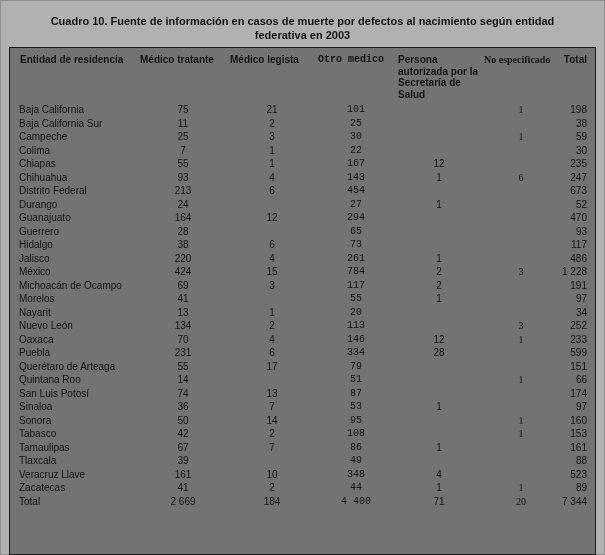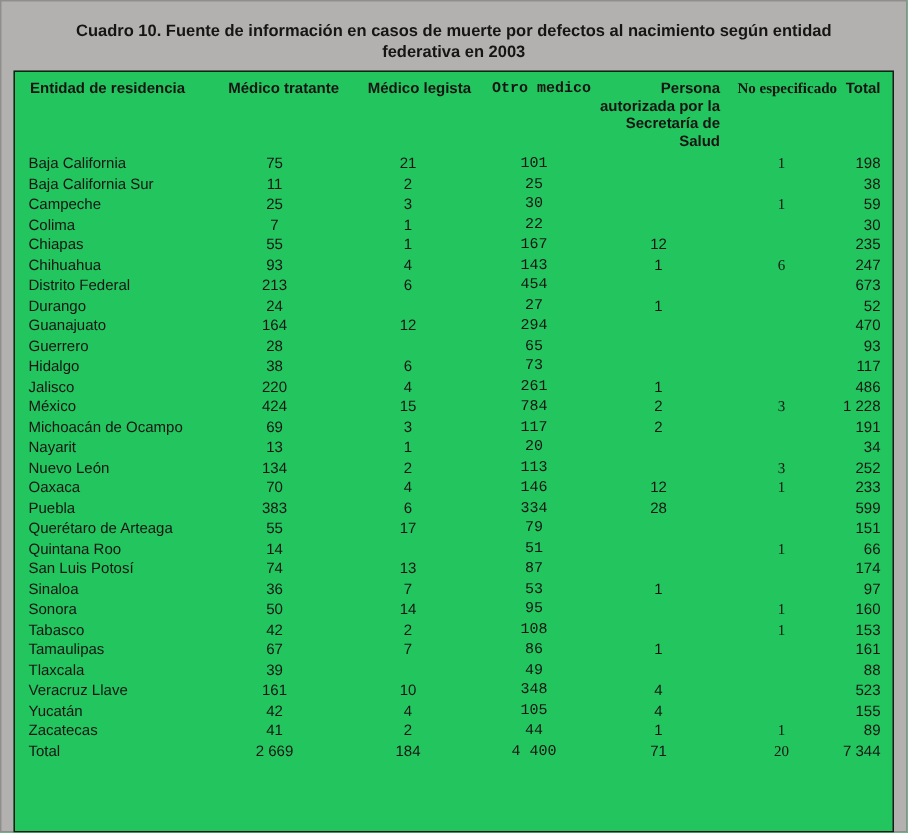--- a/index.html
+++ b/index.html
@@ -19,36 +19,36 @@
   .title {
     width: 556px;
     margin: 0 auto;
     text-align: center;
     font-weight: bold;
     font-size: 11px;
     line-height: 13.5px;
   }
   .panel {
     margin: 5px 8px 0;
-    background: #22c55e;
+    background: #737373;
     border: 1px solid #1b1a19;
     padding: 3px 8px 4px;
     height: 508px;
     overflow: hidden;
   }
   table {
     width: 100%;
     border-collapse: collapse;
     table-layout: fixed;
   }
   thead th {
     font-size: 10px;
     font-weight: bold;
     vertical-align: top;
-    text-align: right;
+    text-align: left;
     padding: 3px 2px 3px;
     line-height: 11.5px;
   }
   tbody td {
     font-size: 10px;
     line-height: 13.5px;
     height: 13.5px;
     text-align: center;
     white-space: nowrap;
     padding: 0 2px;
@@ -202,20 +202,29 @@
           <tr>
             <td class="col-0">Michoacán de Ocampo</td>
             <td class="col-1">69</td>
             <td class="col-2">3</td>
             <td class="col-3">117</td>
             <td class="col-4">2</td>
             <td class="col-5"></td>
             <td class="col-6">191</td>
           </tr>
           <tr>
+            <td class="col-0">Morelos</td>
+            <td class="col-1">41</td>
+            <td class="col-2"></td>
+            <td class="col-3">55</td>
+            <td class="col-4">1</td>
+            <td class="col-5"></td>
+            <td class="col-6">97</td>
+          </tr>
+          <tr>
             <td class="col-0">Nayarit</td>
             <td class="col-1">13</td>
             <td class="col-2">1</td>
             <td class="col-3">20</td>
             <td class="col-4"></td>
             <td class="col-5"></td>
             <td class="col-6">34</td>
           </tr>
           <tr>
             <td class="col-0">Nuevo León</td>
@@ -230,21 +239,21 @@
             <td class="col-0">Oaxaca</td>
             <td class="col-1">70</td>
             <td class="col-2">4</td>
             <td class="col-3">146</td>
             <td class="col-4">12</td>
             <td class="col-5">1</td>
             <td class="col-6">233</td>
           </tr>
           <tr>
             <td class="col-0">Puebla</td>
-            <td class="col-1">383</td>
+            <td class="col-1">231</td>
             <td class="col-2">6</td>
             <td class="col-3">334</td>
             <td class="col-4">28</td>
             <td class="col-5"></td>
             <td class="col-6">599</td>
           </tr>
           <tr>
             <td class="col-0">Querétaro de Arteaga</td>
             <td class="col-1">55</td>
             <td class="col-2">17</td>
@@ -317,29 +326,20 @@
             <td class="col-6">88</td>
           </tr>
           <tr>
             <td class="col-0">Veracruz Llave</td>
             <td class="col-1">161</td>
             <td class="col-2">10</td>
             <td class="col-3">348</td>
             <td class="col-4">4</td>
             <td class="col-5"></td>
             <td class="col-6">523</td>
-          </tr>
-          <tr>
-            <td class="col-0">Yucatán</td>
-            <td class="col-1">42</td>
-            <td class="col-2">4</td>
-            <td class="col-3">105</td>
-            <td class="col-4">4</td>
-            <td class="col-5"></td>
-            <td class="col-6">155</td>
           </tr>
           <tr>
             <td class="col-0">Zacatecas</td>
             <td class="col-1">41</td>
             <td class="col-2">2</td>
             <td class="col-3">44</td>
             <td class="col-4">1</td>
             <td class="col-5">1</td>
             <td class="col-6">89</td>
           </tr>

